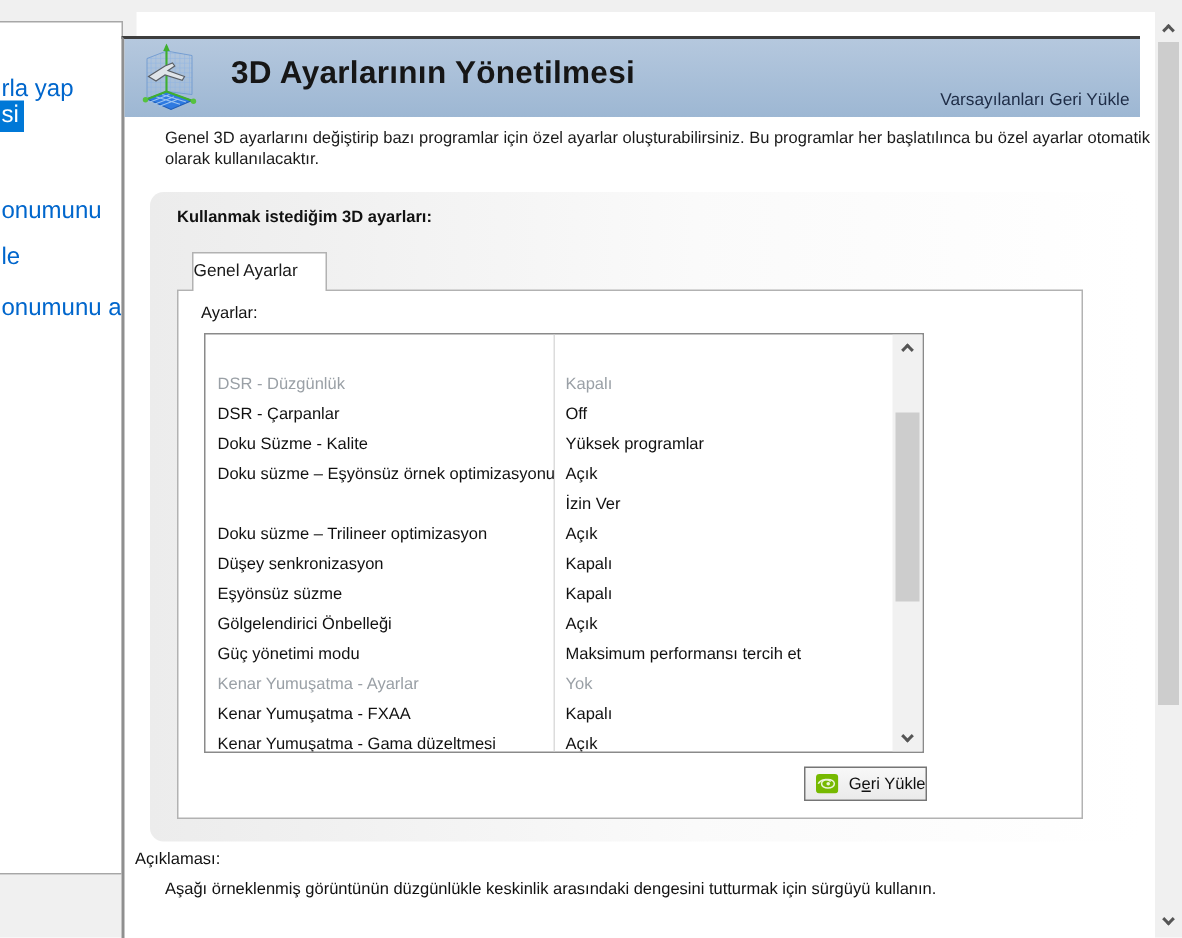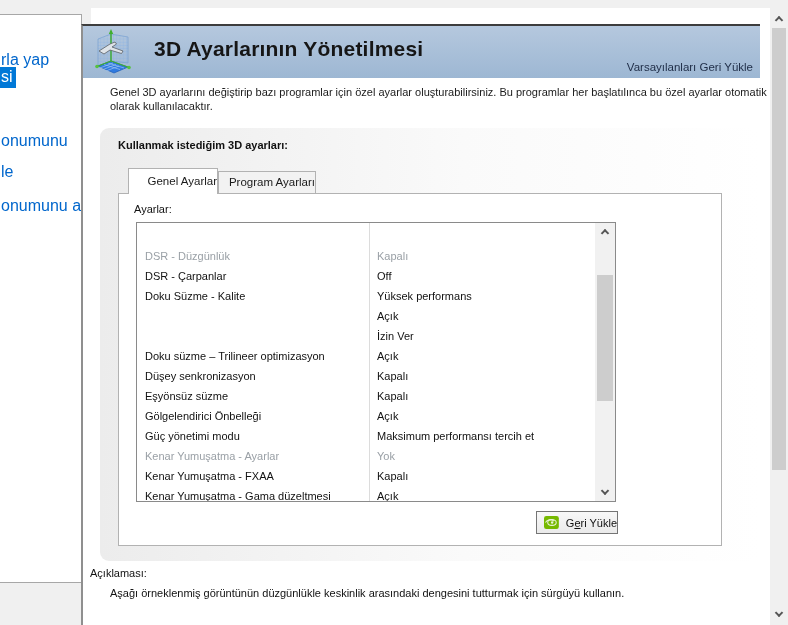--- a/index.html
+++ b/index.html
@@ -31,21 +31,21 @@
   #restore-defaults-link { right:7px; bottom:5px; font-size:11.5px; color:#1e2c46;
                            cursor:pointer; white-space:nowrap; }
 
   #intro { left:27px; top:59px; width:648px; font-size:11px; color:#1a1a1a;
            line-height:14px; white-space:nowrap; }
 
   #settings-panel { left:17px; top:102px; width:660px; height:433px; border-radius:9px;
                     background:linear-gradient(to right, #ececec, #fafafa 55%, #ffffff);text-decoration:underline; }
   #panel-heading { left:18px; top:11px; font-size:11px; font-weight:bold; color:#111; }
 
-  .tab { position:absolute; font-size:11.5px; color:#1a1a1a; text-align:right;
+  .tab { position:absolute; font-size:11.5px; color:#1a1a1a; text-align:left;
          border:1px solid #b2b2b2; cursor:pointer; }
   #tab-general { left:28px; top:40px; width:90px; height:26px; background:#fff;
                  border-bottom:none; z-index:3; line-height:24px; }
   #tab-program { left:118px; top:43px; width:98px; height:23px; background:#f2f2f2;
                  line-height:21px; z-index:1; }
 
   #tab-box { left:18px; top:65px; width:604px; height:353px; background:#fff;
              border:1px solid #b2b2b2; z-index:2; }
   #settings-label { left:15px; top:9px; font-size:11px; color:#111; }
 
@@ -126,41 +126,41 @@
 
   <div id="intro" class="abs">
     <div>Genel 3D ayarlarını değiştirip bazı programlar için özel ayarlar oluşturabilirsiniz. Bu programlar her başlatılınca bu özel ayarlar otomatik</div>
     <div>olarak kullanılacaktır.</div>
   </div>
 
   <div id="settings-panel" class="abs">
     <div id="panel-heading" class="abs">Kullanmak istediğim 3D ayarları:</div>
 
     <div id="tab-general" class="tab">Genel Ayarlar</div>
-    <div id="tab-program" class="tab">Program Ayarları</div>
 
     <div id="tab-box" class="abs">
       <div id="settings-label" class="abs">Ayarlar:</div>
 
       <div id="settings-list" class="abs">
         <div id="col-divider" class="abs"></div>
         <div id="rows">
             <div class="lrow disabled" style="top: 24px;">
               <span class="cf">DSR - Düzgünlük</span>
               <span class="cv">Kapalı</span>
             </div>
             <div class="lrow" style="top: 44px;">
               <span class="cf">DSR - Çarpanlar</span>
               <span class="cv">Off</span>
             </div>
             <div class="lrow" style="top: 64px;">
               <span class="cf">Doku Süzme - Kalite</span>
-              <span class="cv">Yüksek performans</span>
+              <span class="cv">Yüksek programlar</span>
             </div>
             <div class="lrow" style="top: 84px;">
+              <span class="cf">Doku süzme – Eşyönsüz örnek optimizasyonu</span>
               <span class="cv">Açık</span>
             </div>
             <div class="lrow" style="top: 104px;">
               <span class="cv">İzin Ver</span>
             </div>
             <div class="lrow" style="top: 124px;">
               <span class="cf">Doku süzme – Trilineer optimizasyon</span>
               <span class="cv">Açık</span>
             </div>
             <div class="lrow" style="top: 144px;">

